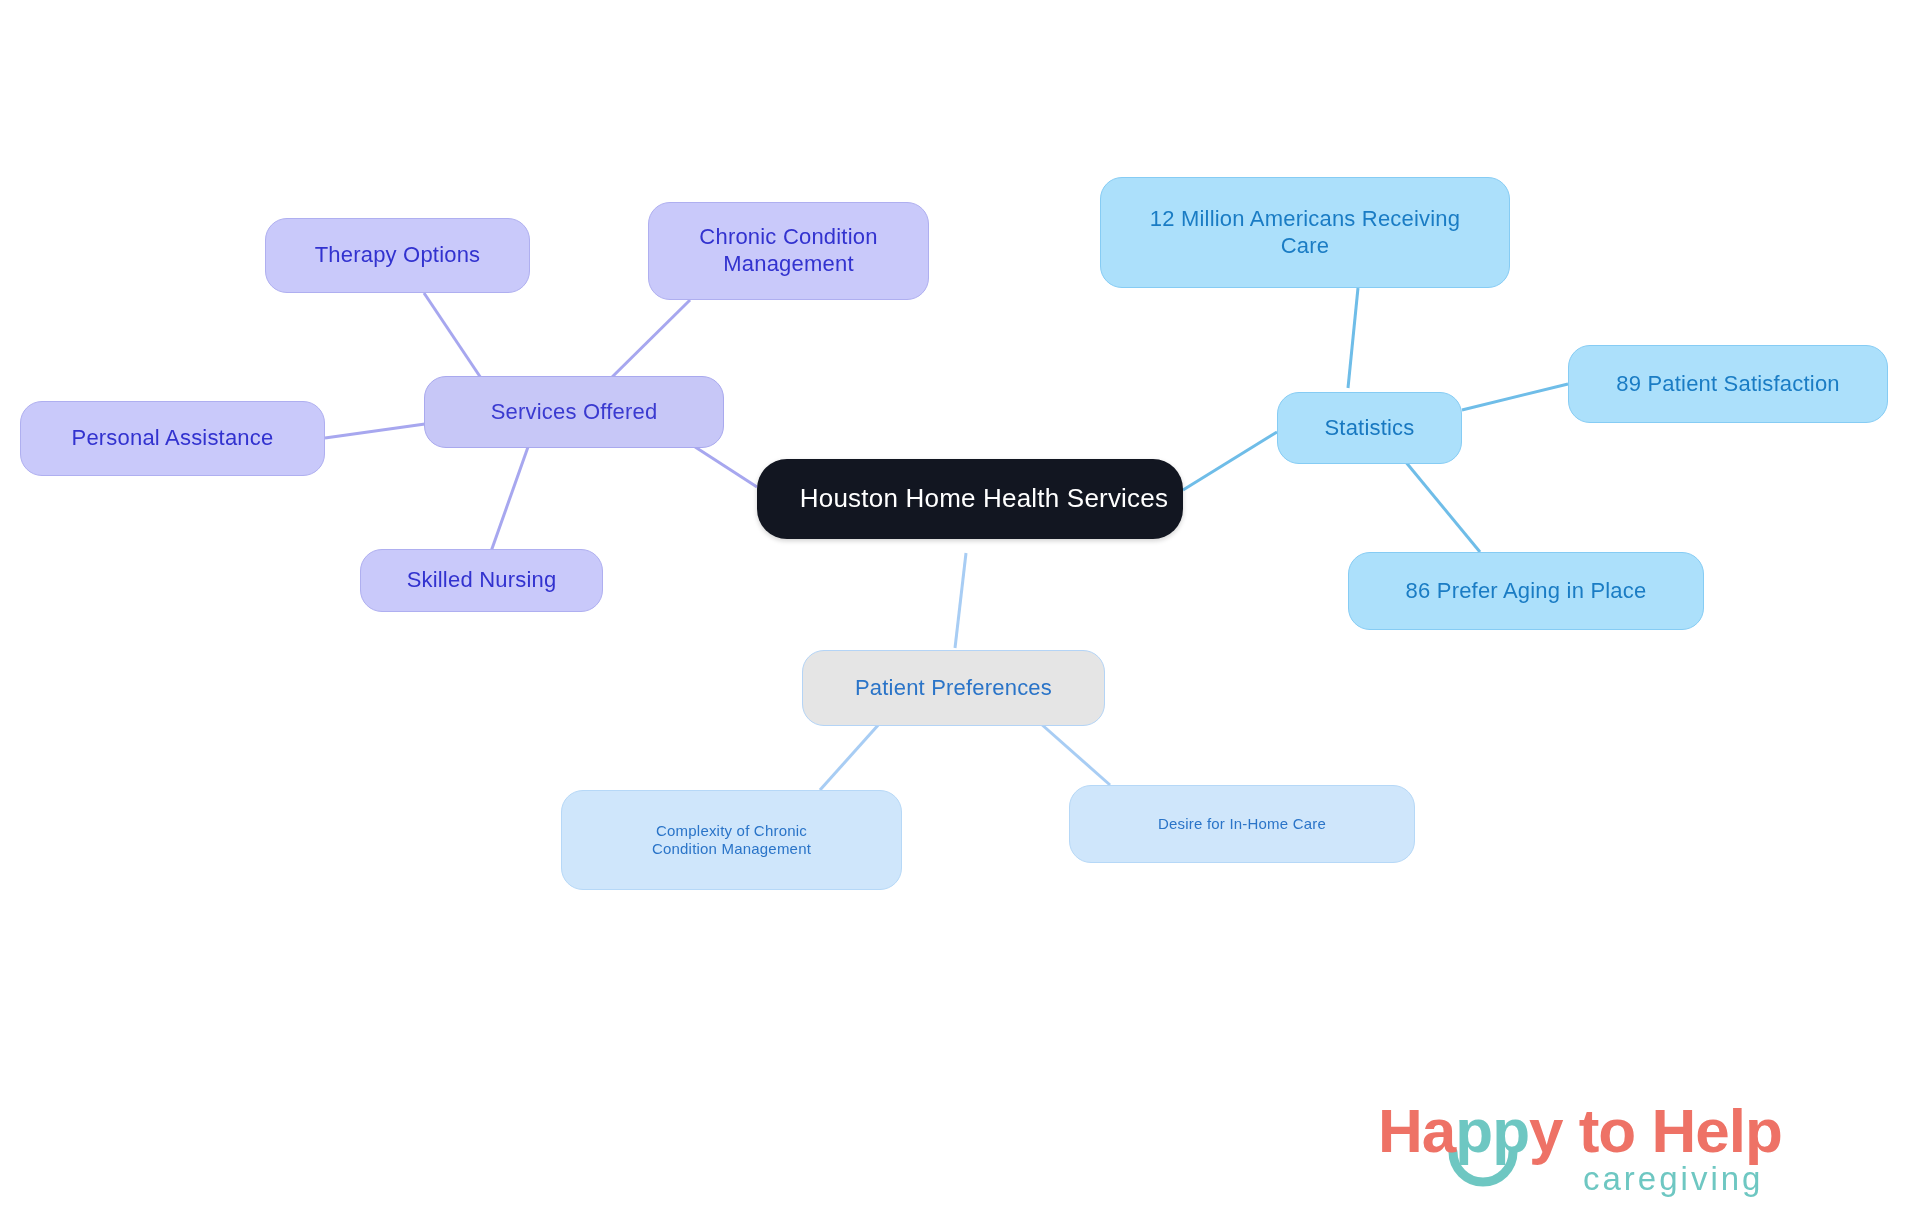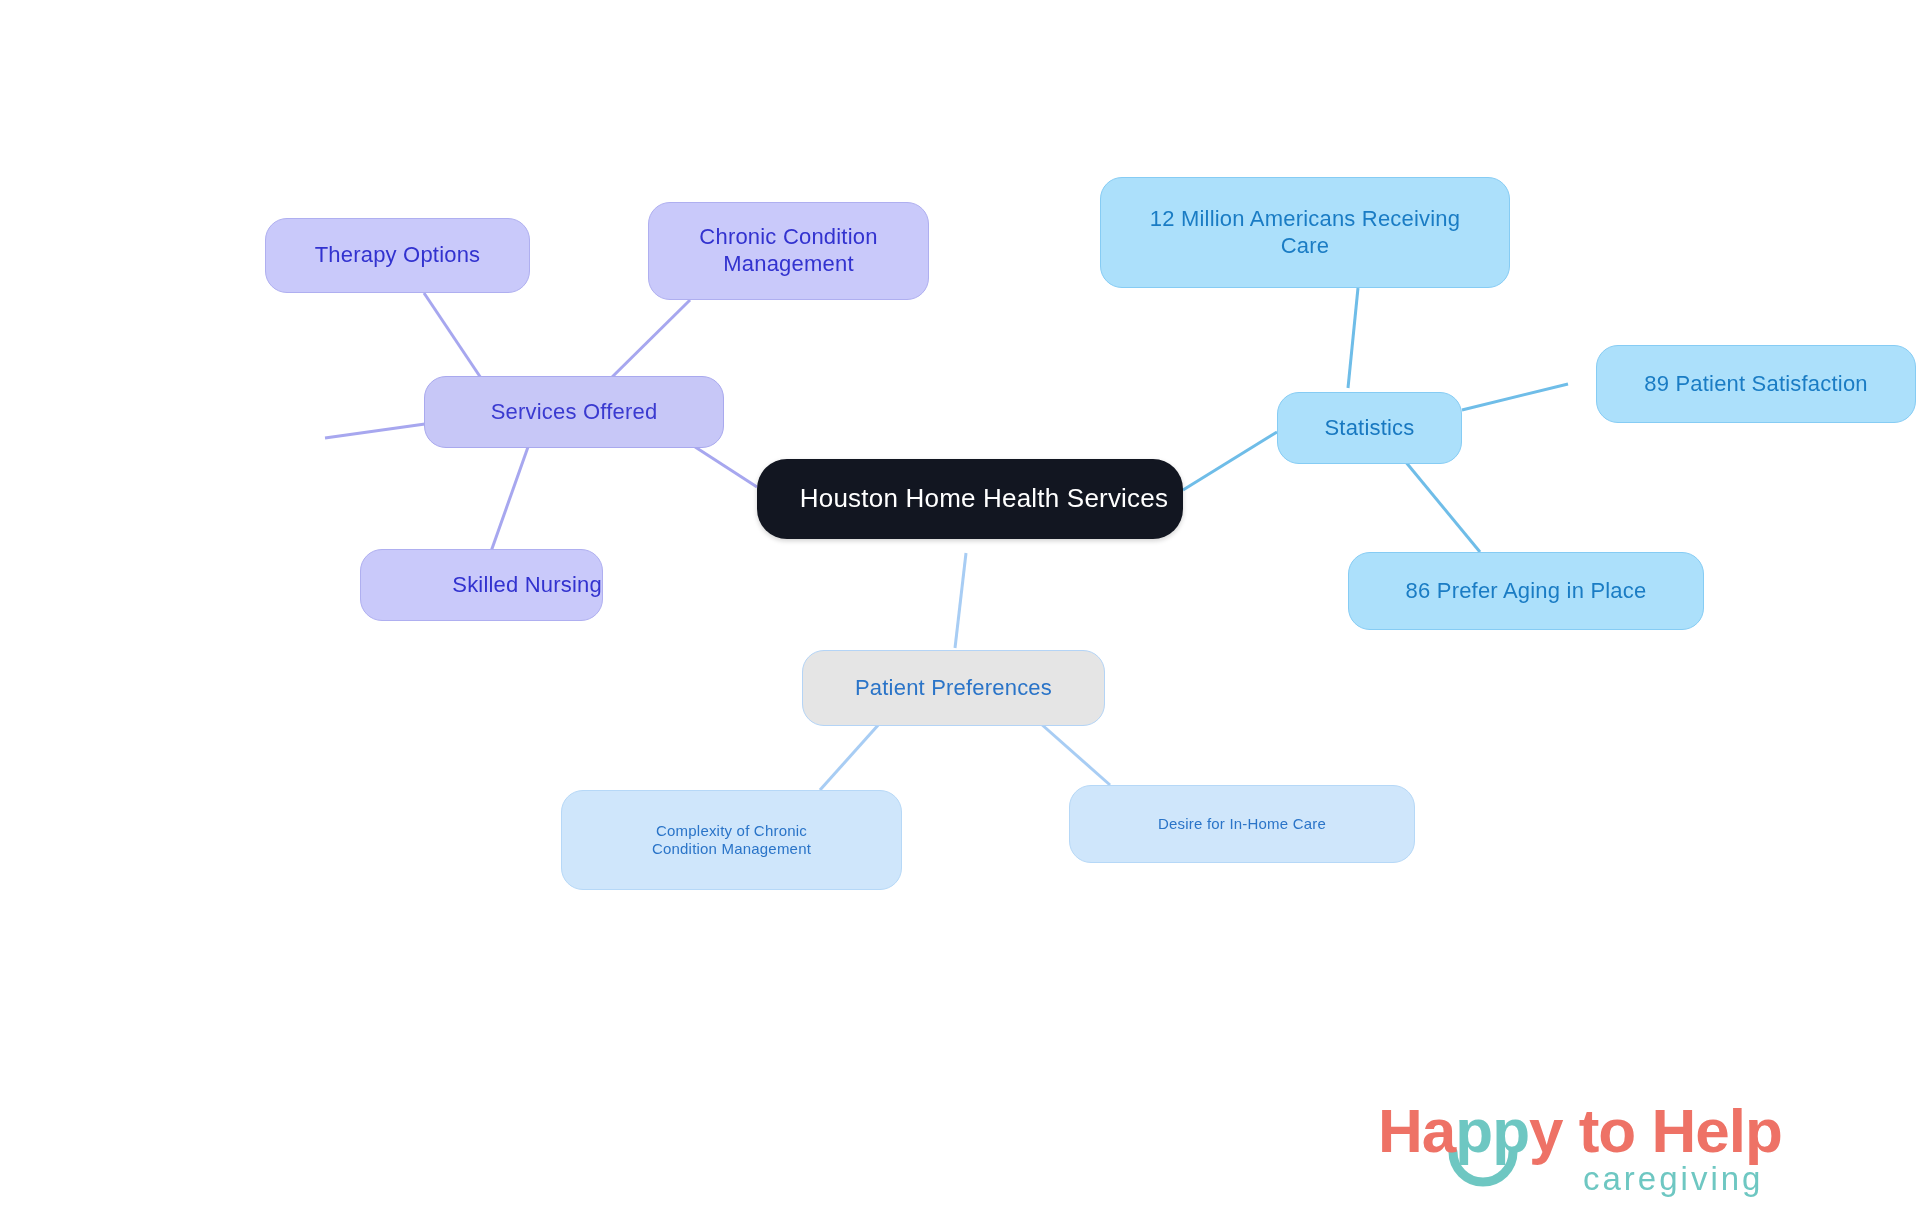--- a/index.html
+++ b/index.html
@@ -141,35 +141,38 @@
 
   <div class="node node-purple-leaf" style="left:265px; top:218px; width:265px; height:75px;">
     <span>Therapy Options</span>
   </div>
 
   <div class="node node-purple-leaf" style="left:648px; top:202px; width:281px; height:98px;">
     <span>Chronic Condition
 Management</span>
   </div>
 
-
-  <div class="node node-purple-leaf" style="left:360px; top:549px; width:243px; height:72px;justify-content:flex-end;">
+  <div class="node node-purple-leaf" style="left:20px; top:401px; width:305px; height:75px;">
+    <span>Personal Assistance</span>
+  </div>
+
+  <div class="node node-purple-leaf" style="left:360px; top:549px; width:243px; height:63px;">
     <span>Skilled Nursing</span>
   </div>
 
   <div class="node node-blue-branch" style="left:1277px; top:392px; width:185px; height:72px;">
     <span>Statistics</span>
   </div>
 
   <div class="node node-blue-leaf" style="left:1100px; top:177px; width:410px; height:111px;text-align:center;">
     <span>12 Million Americans Receiving
 Care</span>
   </div>
 
-  <div class="node node-blue-leaf" style="left:1568px; top:345px; width:320px; height:78px;margin-left:28px;">
+  <div class="node node-blue-leaf" style="left:1568px; top:345px; width:320px; height:78px;">
     <span>89 Patient Satisfaction</span>
   </div>
 
   <div class="node node-blue-leaf" style="left:1348px; top:545px; width:356px; height:78px;margin-top:7px;">
     <span>86 Prefer Aging in Place</span>
   </div>
 
   <div class="node node-pale-branch" style="left:802px; top:650px; width:303px; height:76px;">
     <span>Patient Preferences</span>
   </div>

